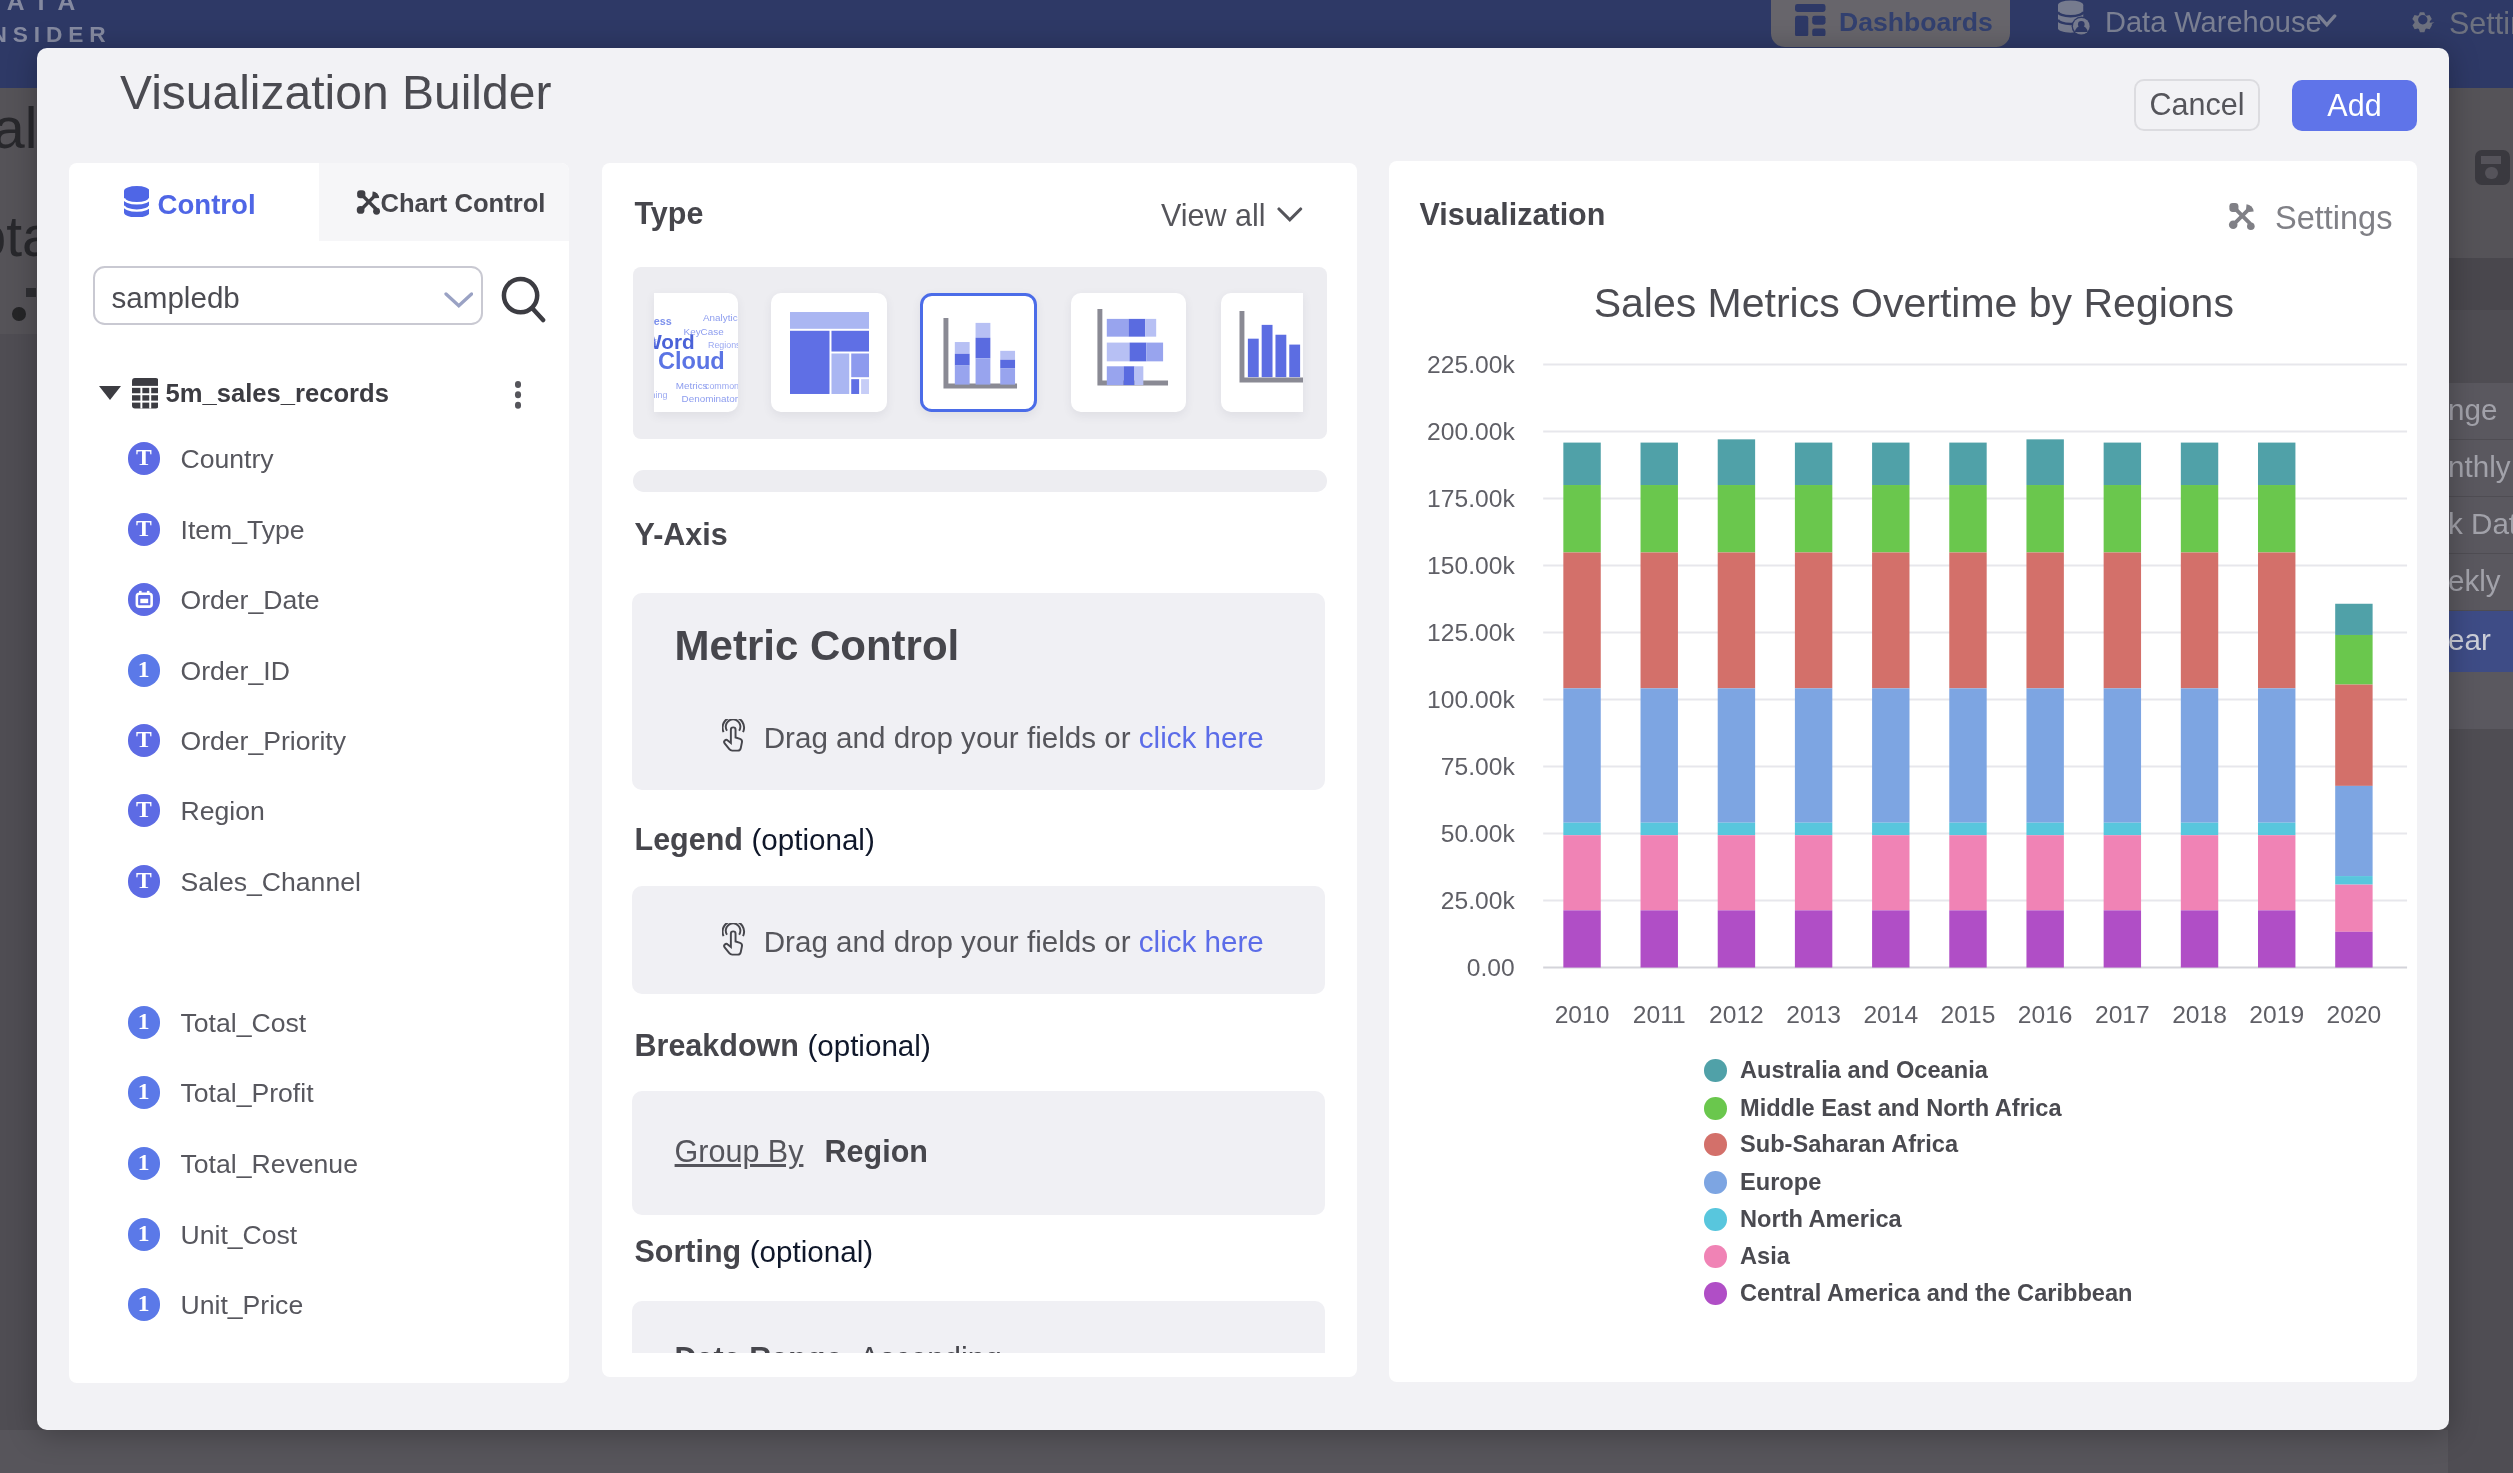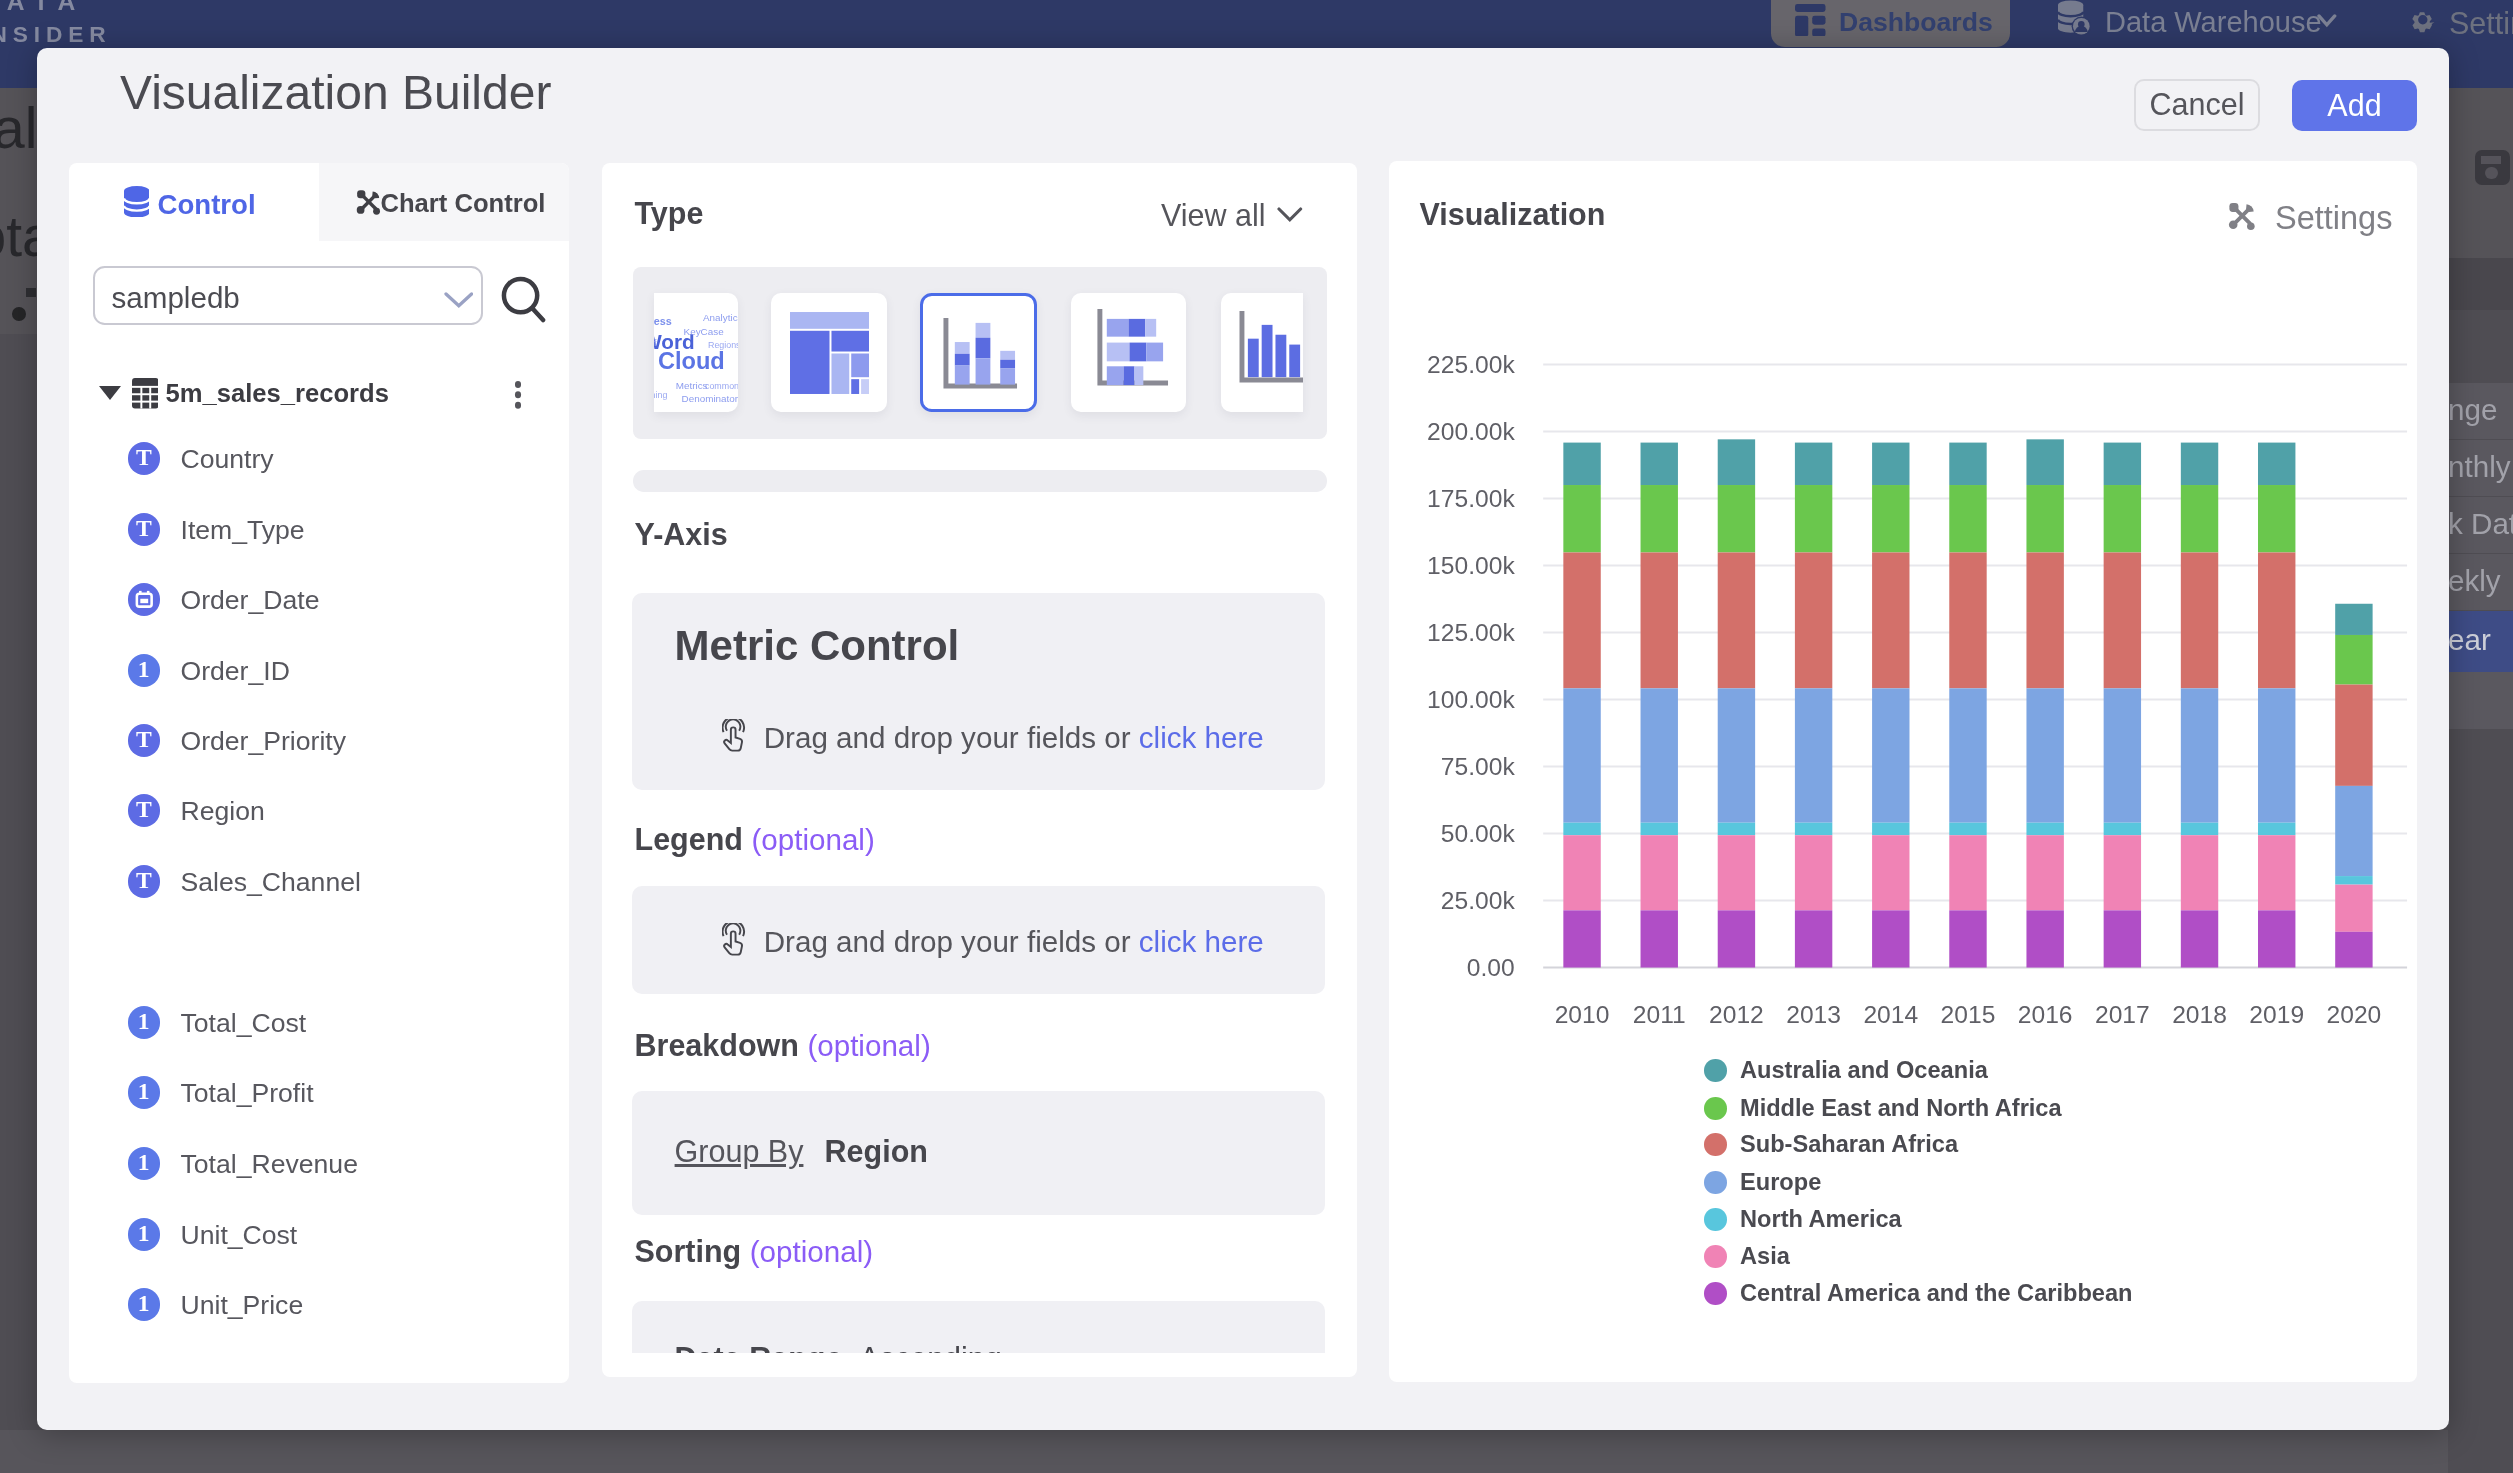--- a/index.html
+++ b/index.html
@@ -35,21 +35,21 @@
     background:#f6f6f8; border-radius:0 7.9px 0 0; }
   .tablab { position:absolute; font-size:27.6px; font-weight:bold; top:25.6px; }
   #searchbox { position:absolute; left:24.6px; top:103px; width:390px; height:59px;
     background:#fff; border:2px solid #c9c9d2; border-radius:11.8px; }
   .frow { position:absolute; left:0; width:100%; height:33px; }
   .ficon { position:absolute; left:59px; top:0; width:32.5px; height:32.5px; border-radius:50%;
     color:#fff; text-align:center; font-family:"Liberation Serif", serif; font-weight:bold; }
   .fname { position:absolute; left:112px; top:2px; font-size:26.6px; color:#57575e; }
   
   .sechead { position:absolute; font-size:30.5px; font-weight:bold; color:#46464c; white-space:nowrap; }
-  .sechead .opt { font-weight:normal; font-size:29.6px; color:#8b5cf6; }
+  .sechead .opt { font-weight:normal; font-size:29.6px; color:#0f172a; }
   .gcard { position:absolute; left:29.6px; width:693px; background:#f0f0f4; border-radius:9.9px; }
   .dragrow { position:absolute; width:100%; box-sizing:border-box; padding-left:29.6px; text-align:center; font-size:29.6px; color:#55555b; white-space:nowrap; }
   .dragrow .ch { color:#5b6ce8; }
   .tcard { position:absolute; top:130px; height:119px; background:#fff; border-radius:9.9px;
     box-shadow:0 3.9px 9.9px rgba(60,60,90,0.08); }
   
   .legrow { position:absolute; left:315px; height:23.6px; }
   .legdot { position:absolute; left:0; top:0; width:22.7px; height:22.7px; border-radius:50%; }
   .legtxt { position:absolute; left:36px; top:-2px; font-size:23.6px; font-weight:bold; color:#4a4a50; white-space:nowrap; }
 </style>
@@ -337,20 +337,21 @@
       <g fill="none" stroke="#808086" stroke-width="4" stroke-linecap="round">
         <line x1="8" y1="8" x2="24" y2="24"></line>
         <line x1="8" y1="24" x2="24" y2="8"></line>
       </g>
       <rect x="2.5" y="2.5" width="9.5" height="9.5" rx="3.5" fill="#808086"></rect>
       <circle cx="6.5" cy="25.5" r="4.5" fill="#808086"></circle>
       <path d="M20.5 4 a8 8 0 0 1 7.5 7.5 l-5 .5 -3 -3 z" fill="#808086"></path>
       <circle cx="25" cy="27" r="4" fill="#808086"></circle>
     </svg>
     <div class="abs" style="right:24.6px; top:39px; font-size:32.5px; color:#808086;">Settings</div>
+    <div class="abs" style="left:10.8px; width:1028px; text-align:center; font-size:41px; color:#4c4c52; top:119px;">Sales Metrics Overtime by Regions</div>
     <svg class="abs" style="left:0; top:173px;" width="1028" height="699" viewBox="0 0 1044 710">
       <line x1="156.5" y1="30.9" x2="1034" y2="30.9" stroke="#e7e7ec" stroke-width="2"></line>
       <text x="127.6" y="39.9" text-anchor="end" font-size="25" fill="#5f5f66">225.00k</text>
       <line x1="156.5" y1="99.0" x2="1034" y2="99.0" stroke="#e7e7ec" stroke-width="2"></line>
       <text x="127.6" y="108.0" text-anchor="end" font-size="25" fill="#5f5f66">200.00k</text>
       <line x1="156.5" y1="167.0" x2="1034" y2="167.0" stroke="#e7e7ec" stroke-width="2"></line>
       <text x="127.6" y="176.0" text-anchor="end" font-size="25" fill="#5f5f66">175.00k</text>
       <line x1="156.5" y1="235.1" x2="1034" y2="235.1" stroke="#e7e7ec" stroke-width="2"></line>
       <text x="127.6" y="244.1" text-anchor="end" font-size="25" fill="#5f5f66">150.00k</text>
       <line x1="156.5" y1="303.2" x2="1034" y2="303.2" stroke="#e7e7ec" stroke-width="2"></line>

